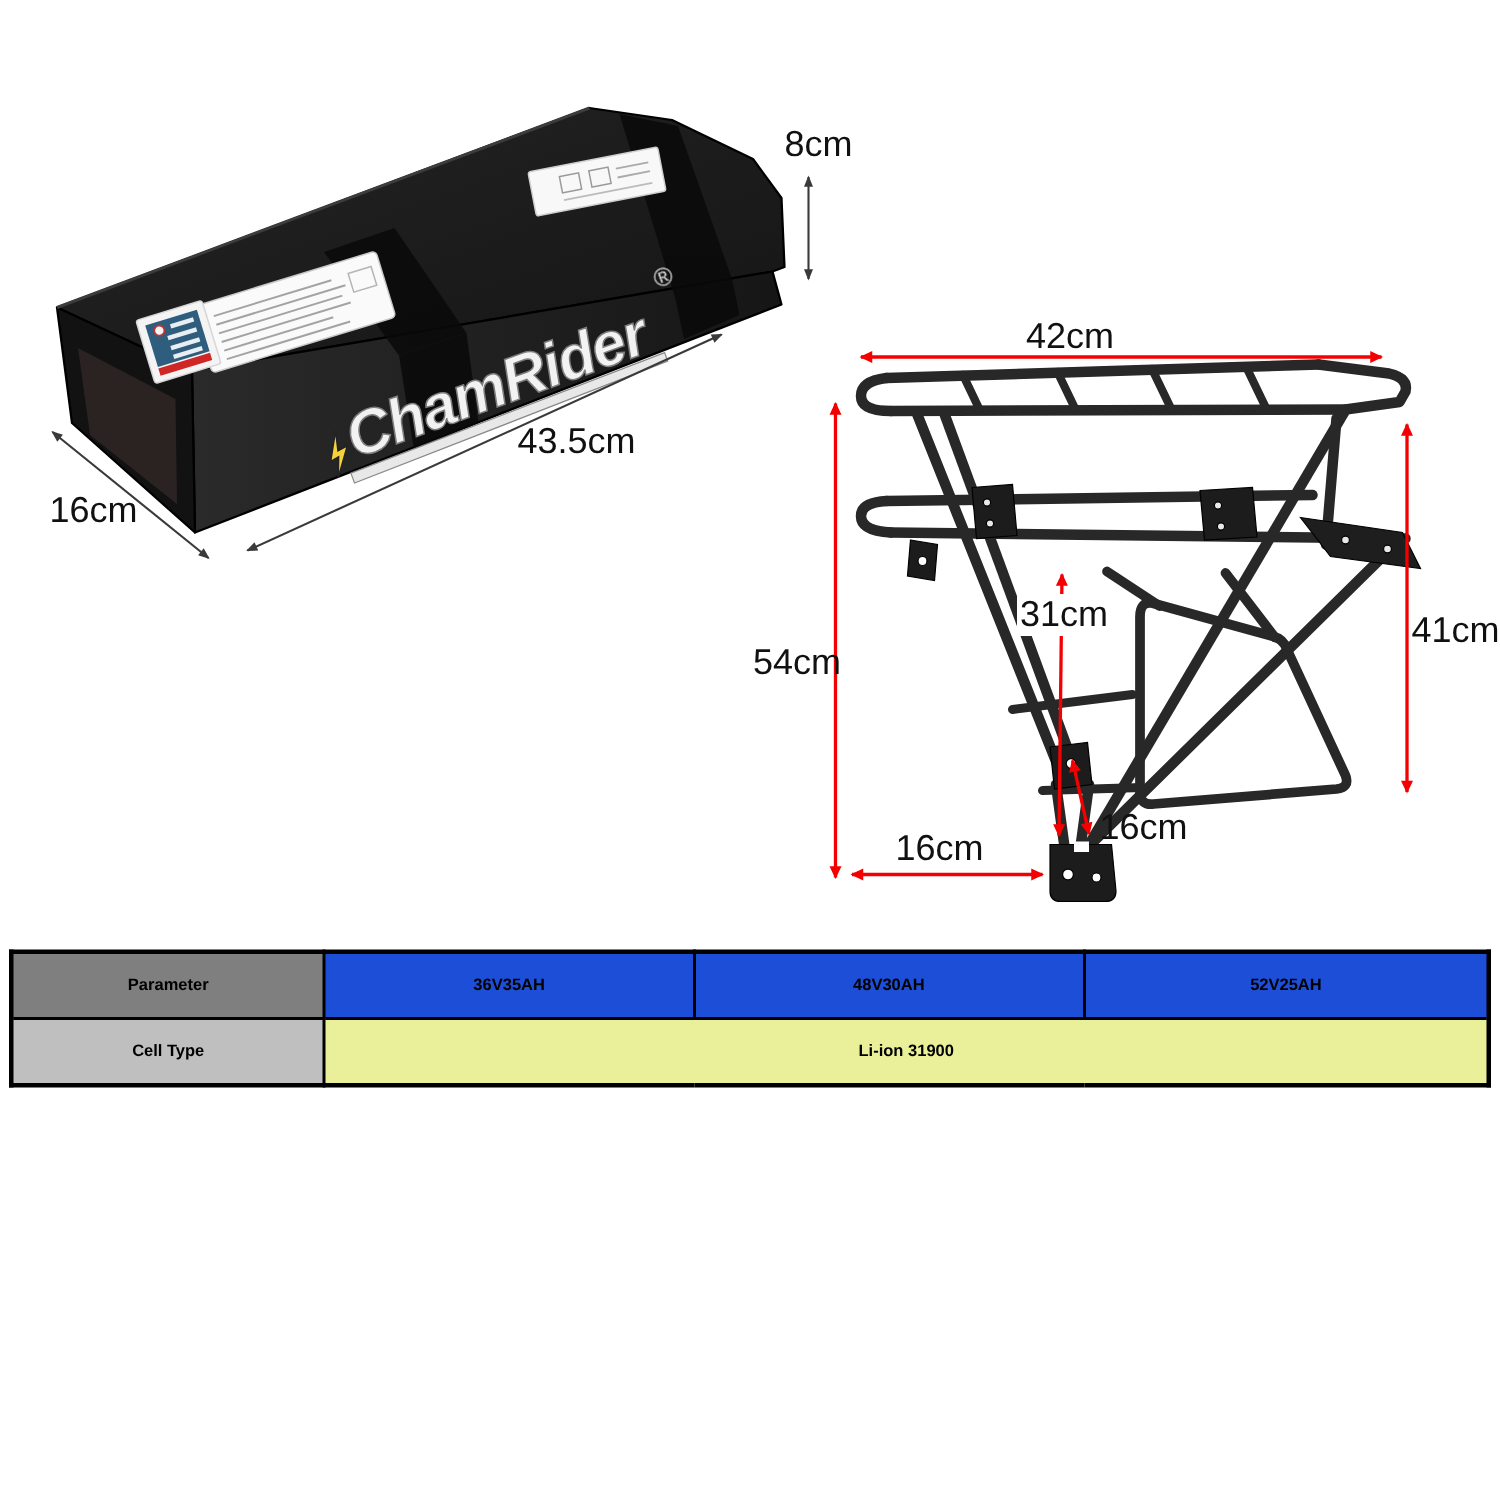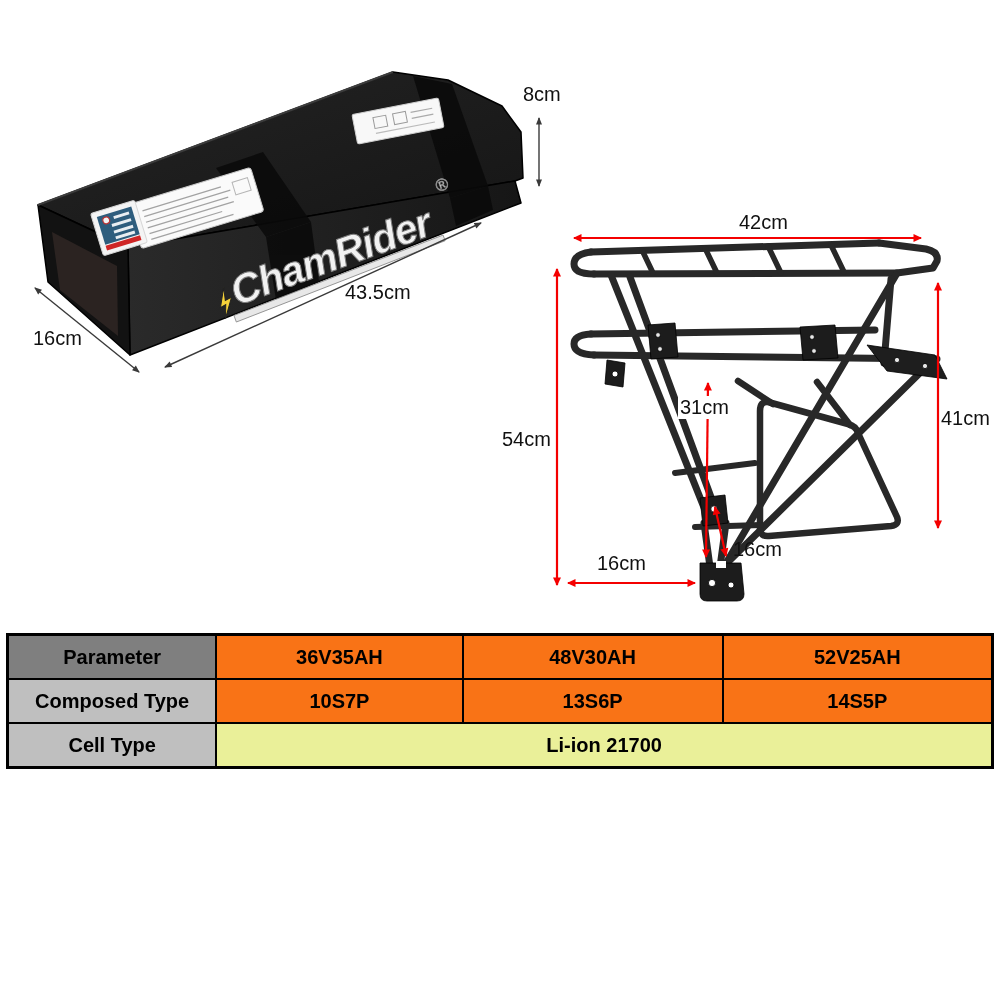--- a/index.html
+++ b/index.html
@@ -1,30 +1,30 @@
 <!DOCTYPE html>
 <html><head>
 <meta charset="utf-8">
 <style>
   html,body{margin:0;padding:0;background:#fff;}
   .canvas{position:relative;width:1000px;height:1000px;background:#fff;overflow:hidden;
           font-family:"Liberation Sans",sans-serif;}
-  .dim{position:absolute;font-size:20px;color:#111;white-space:nowrap;
+  .dim{position:absolute;font-size:24px;color:#111;white-space:nowrap;
        font-family:"Liberation Sans",sans-serif;}
   .dim.onwhite{background:#fff;padding:0 2px;}
   .fig{position:absolute;}
   
   .spec{position:absolute;left:6px;top:633px;width:988px;border-collapse:collapse;
         table-layout:fixed;}
   .spec td{border:2px solid #000;height:42px;text-align:center;vertical-align:middle;
-           font-size:20px;font-weight:bold;color:#000;padding:0 4px;}
+           font-size:11px;font-weight:bold;color:#000;padding:0 4px;}
   .spec{border:3px solid #000;}
   td.lbl{background:#bfbfbf;}
   td.lbl.dark{background:#7f7f7f;}
-  td.blue{background:#f97316;}
+  td.blue{background:#1d4ed8;}
   td.yellow{background:#eaf099;}
 </style>
 </head>
 <body>
 
 <div class="canvas">
 
   <svg class="fig" style="left:20px;top:60px;" width="525" height="330" viewBox="0 0 525 330">
     <defs>
       <marker id="ba" markerWidth="9" markerHeight="9" refX="7" refY="3.5" orient="auto-start-reverse" markerUnits="userSpaceOnUse">
@@ -179,21 +179,21 @@
     <g stroke="#f40000" stroke-width="2.2" fill="none">
       <line x1="29" y1="43" x2="376" y2="43" marker-start="url(#ra)" marker-end="url(#ra)"></line>
       <line x1="12" y1="74" x2="12" y2="390" marker-start="url(#ra)" marker-end="url(#ra)"></line>
       <line x1="393" y1="88" x2="393" y2="333" marker-start="url(#ra)" marker-end="url(#ra)"></line>
       <line x1="163" y1="188" x2="161" y2="362" marker-start="url(#ra)" marker-end="url(#ra)"></line>
       <line x1="23" y1="388" x2="150" y2="388" marker-start="url(#ra)" marker-end="url(#ra)"></line>
       <line x1="170" y1="312" x2="181" y2="361" marker-start="url(#ra)" marker-end="url(#ra)"></line>
     </g>
   </svg>
 
-  <div class="dim" style="left:739px;top:211px;">42cm</div>
+  <div class="dim" style="left:684px;top:211px;">42cm</div>
   <div class="dim" style="left:502px;top:428px;">54cm</div>
   <div class="dim" style="left:941px;top:385px;margin-top:22px;">41cm</div>
   <div class="dim onwhite" style="left:678px;top:396px;text-align:center;">31cm</div>
   <div class="dim" style="left:597px;top:552px;">16cm</div>
   <div class="dim" style="left:733px;top:538px;">16cm</div>
 
   <table class="spec">
     <colgroup>
       <col style="width:21.2%">
         <col style="width:25%">
@@ -201,25 +201,19 @@
         <col style="width:27.4%">
     </colgroup>
     <tbody>
       <tr>
         <td class="lbl dark">Parameter</td>
         <td class="blue">36V35AH</td>
         <td class="blue">48V30AH</td>
         <td class="blue">52V25AH</td>
       </tr>
       <tr>
-        <td class="lbl">Composed Type</td>
-        <td class="blue">10S7P</td>
-        <td class="blue">13S6P</td>
-        <td class="blue">14S5P</td>
-      </tr>
-      <tr>
         <td class="lbl">Cell Type</td>
-        <td class="yellow" colspan="3">Li-ion 21700</td>
+        <td class="yellow" colspan="3">Li-ion 31900</td>
       </tr>
     </tbody>
   </table>
 
 </div>
 
 </body></html>

